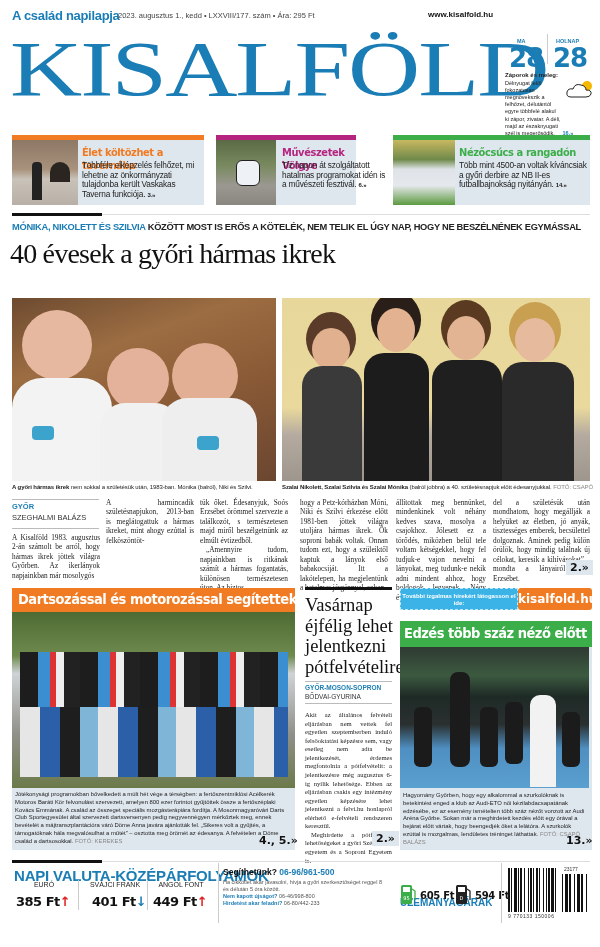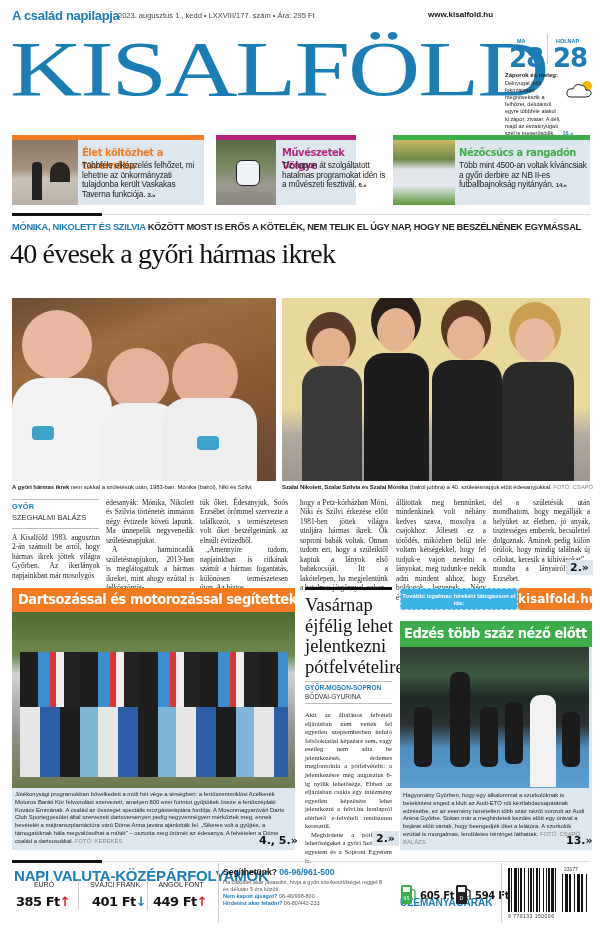--- a/index.html
+++ b/index.html
@@ -149,25 +149,24 @@
 
 <div class="abs byline-rule"></div>
 <div class="abs byline-loc">GYŐR</div>
 <div class="abs byline-au">SZEGHALMI BALÁZS</div>
 <div class="abs byline-rule2"></div>
 
 <div class="abs col" style="left:12px;top:533px;width:88px">
     <p>A Kisalföld 1983. augusztus 2-án számolt be arról, hogy hármas ikrek jöttek világra Győrben. Az ikerlányok napjainkban már mosolygós</p>
   </div>
 <div class="abs col lead-split" style="left:106px;top:498px;width:88px">
-    <p>édesanyák: Mónika, Nikolett és Szilvia történetét immáron négy évtizede követi lapunk. Ma ünnepelik negyvenedik születésnapjukat.</p>
     <p>A harmincadik születésnapjukon, 2013-ban is meglátogattuk a hármas ikreket, mint ahogy ezúttal is felköszöntöt-</p>
   </div>
 <div class="abs col lead-split" style="left:200px;top:498px;width:88px">
-    <p>tük őket. Édesanyjuk, Soós Erzsébet örömmel szervezte a találkozót, s természetesen volt őket beszélgetnünk az elmúlt évtizedből.</p>
+    <p>tük őket. Édesanyjuk, Soós Erzsébet örömmel szervezte a találkozót, s természetesen majd miről beszélgetnünk az elmúlt évtizedből.</p>
     <p>„Amennyire tudom, napjainkban is ritkának számít a hármas fogantatás, különösen természetesen úton. Az biztos,</p>
   </div>
 <div class="abs col" style="left:300px;top:498px;width:88px">
     <p>hogy a Petz-kórházban Móni, Niki és Szilvi érkezése előtt 1981-ben jöttek világra utoljára hármas ikrek. Ők soproni babák voltak. Onnan tudom ezt, hogy a szüleiktől kaptuk a lányok első babakocsiját. Itt a lakótelepen, ha megjelentünk a hatalmas járgánnyal, sokan</p>
   </div>
 <div class="abs col" style="left:396px;top:498px;width:90px">
     <p>állítottak meg bennünket, mindenkinek volt néhány kedves szava, mosolya a csajokhoz. Jólesett ez a törődés, miközben belül tele voltam kétségekkel, hogy fel tudjuk-e vajon nevelni a lányokat, meg tudunk-e nekik adni mindent ahhoz, hogy boldogok legyenek. Négy évtized-</p>
   </div>
 <div class="abs col" style="left:493px;top:498px;width:97px">
     <p>del a születésük után mondhatom, hogy megállják a helyüket az életben, jó anyák, tisztességes emberek, becsülettel dolgoznak. Aminek pedig külön örülök, hogy mindig találnak új célokat, keresik a kihívásokat” – mondta a lányairól Soós Erzsébet.</p>

